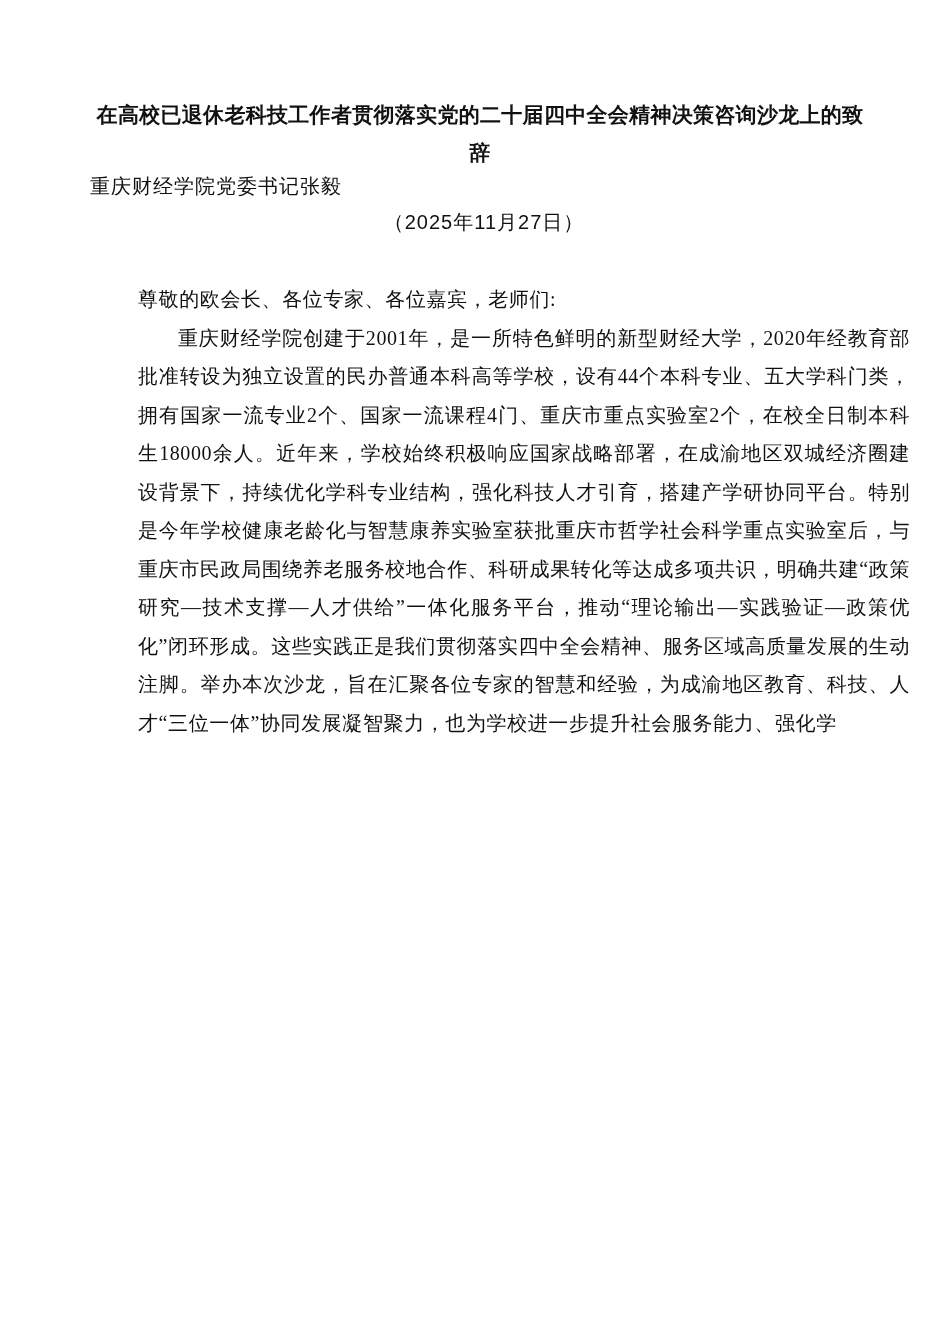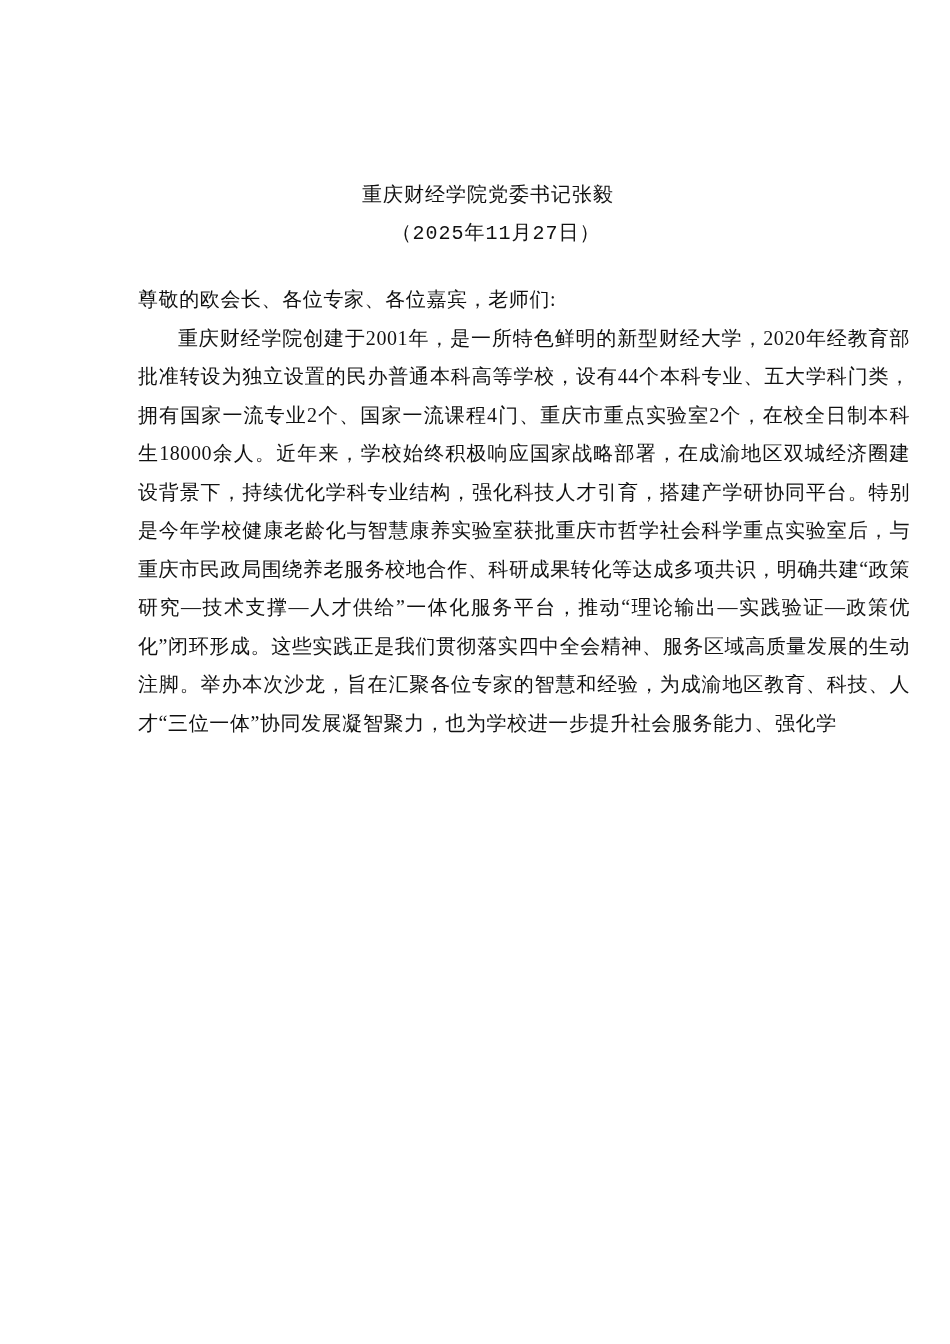--- a/index.html
+++ b/index.html
@@ -9,42 +9,43 @@
     background: #ffffff; color: #111111;
   }
   .title {
     position: absolute; left: 90px; width: 780px; top: 96px;
     text-align: center; font-family: "DejaVu Serif", "Liberation Serif", serif;
     font-weight: bold; font-size: 21px; line-height: 38px; letter-spacing: 0.3px;
     margin: 0;
   }
   .author {
     position: absolute; left: 90px; width: 780px; top: 173px;
-    text-align: center; font-family: "Liberation Serif", "DejaVu Serif", serif;
-    font-size: 20px; line-height: 26px; letter-spacing: 1px; margin: 8px;
+    text-align: left; font-family: "Liberation Serif", "DejaVu Serif", serif;
+    font-size: 20px; line-height: 26px; letter-spacing: 1px; margin: 0;
   }
   .date {
     position: absolute; left: 90px; width: 780px; top: 205px;
-    text-align: center; font-family: Liberation Mono, monospace;
-    font-size: 20px; line-height: 26px; letter-spacing: 1px; margin: 16px;
+    text-align: center; font-family: Liberation Sans, sans-serif;
+    font-size: 20px; line-height: 26px; letter-spacing: 1px; margin: 4px;
   }
   .body {
     position: absolute; left: 90px; top: 280px; width: 772px;
     font-family: "Liberation Serif", "DejaVu Serif", serif;
     font-size: 20px; line-height: 38.5px; text-align: justify; letter-spacing: 0.6px; margin-left: 48px;
   }
   .body p { margin: 0; }
   .body p.indent { text-indent: 2em; }
   .body p.salutation { text-indent: 0; }
   .body p.greeting { text-indent: 1.05em; }
 </style>
 </head>
 <body>
 
 <div class="page">
+  <h1 class="title">在高校已退休老科技工作者贯彻落实党的二十届四中全会精神决策咨询沙龙上的致辞</h1>
   <p class="author">重庆财经学院党委书记张毅</p>
   <p class="date">（2025年11月27日）</p>
 
   <div class="body">
     <p class="salutation">尊敬的欧会长、各位专家、各位嘉宾，老师们:</p>
     <p class="indent">重庆财经学院创建于2001年，是一所特色鲜明的新型财经大学，2020年经教育部批准转设为独立设置的民办普通本科高等学校，设有44个本科专业、五大学科门类，拥有国家一流专业2个、国家一流课程4门、重庆市重点实验室2个，在校全日制本科生18000余人。近年来，学校始终积极响应国家战略部署，在成渝地区双城经济圈建设背景下，持续优化学科专业结构，强化科技人才引育，搭建产学研协同平台。特别是今年学校健康老龄化与智慧康养实验室获批重庆市哲学社会科学重点实验室后，与重庆市民政局围绕养老服务校地合作、科研成果转化等达成多项共识，明确共建“政策研究—技术支撑—人才供给”一体化服务平台，推动“理论输出—实践验证—政策优化”闭环形成。这些实践正是我们贯彻落实四中全会精神、服务区域高质量发展的生动注脚。举办本次沙龙，旨在汇聚各位专家的智慧和经验，为成渝地区教育、科技、人才“三位一体”协同发展凝智聚力，也为学校进一步提升社会服务能力、强化学</p>
   </div>
 </div>
 
 </body></html>

